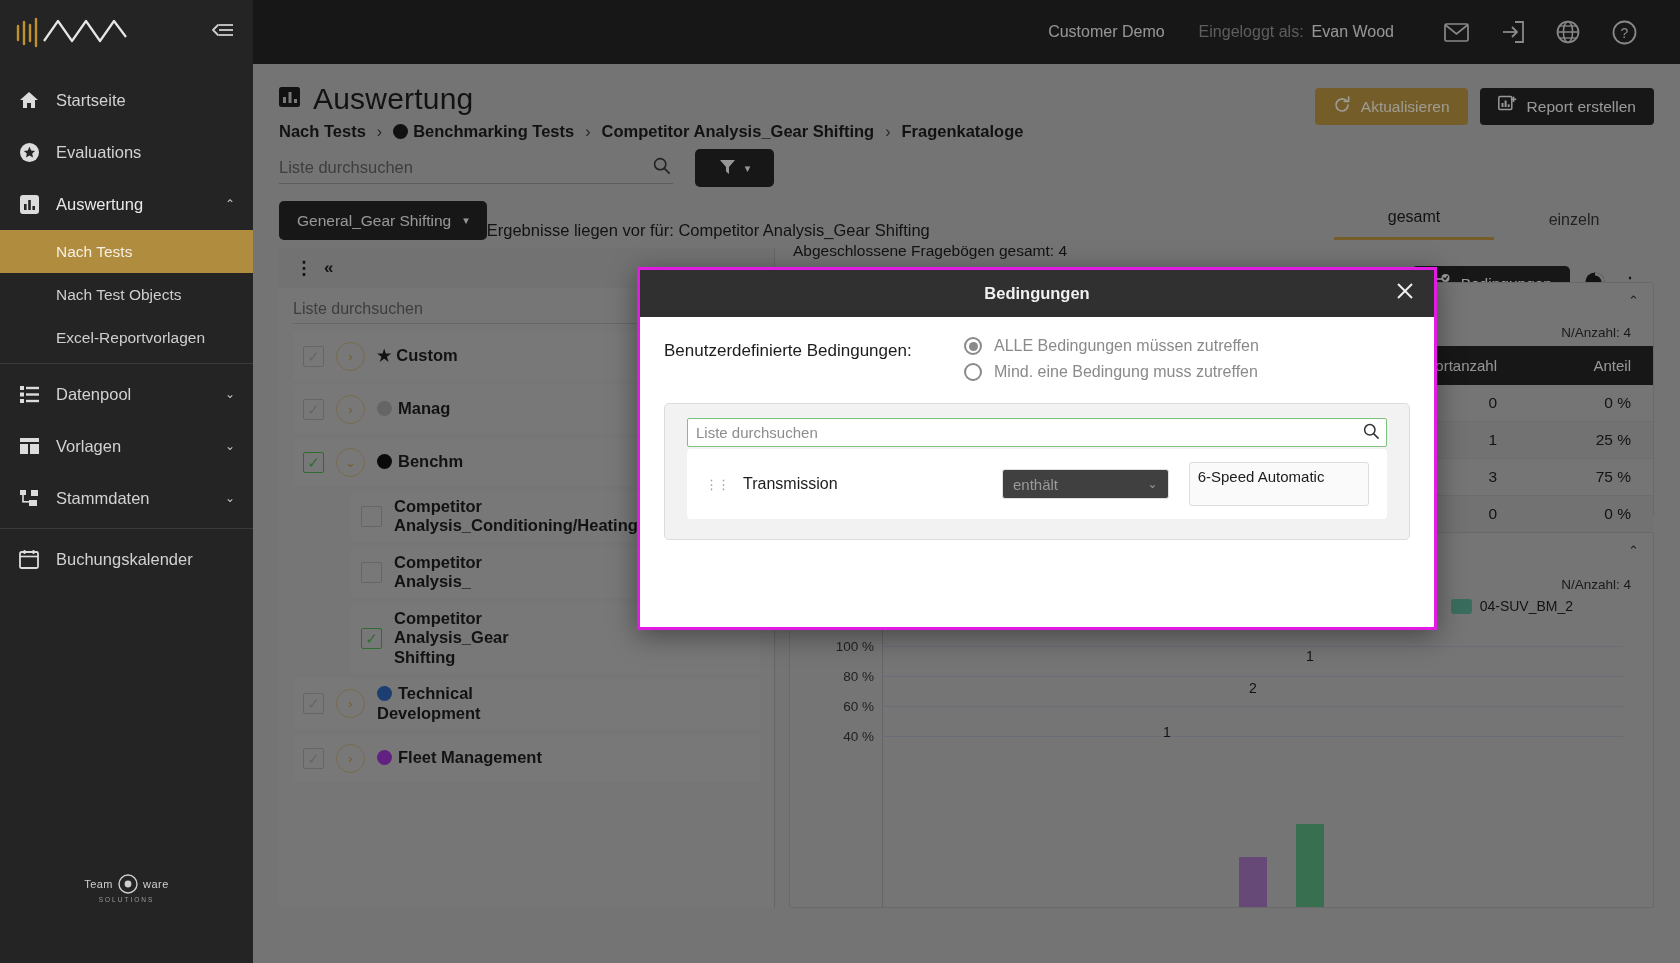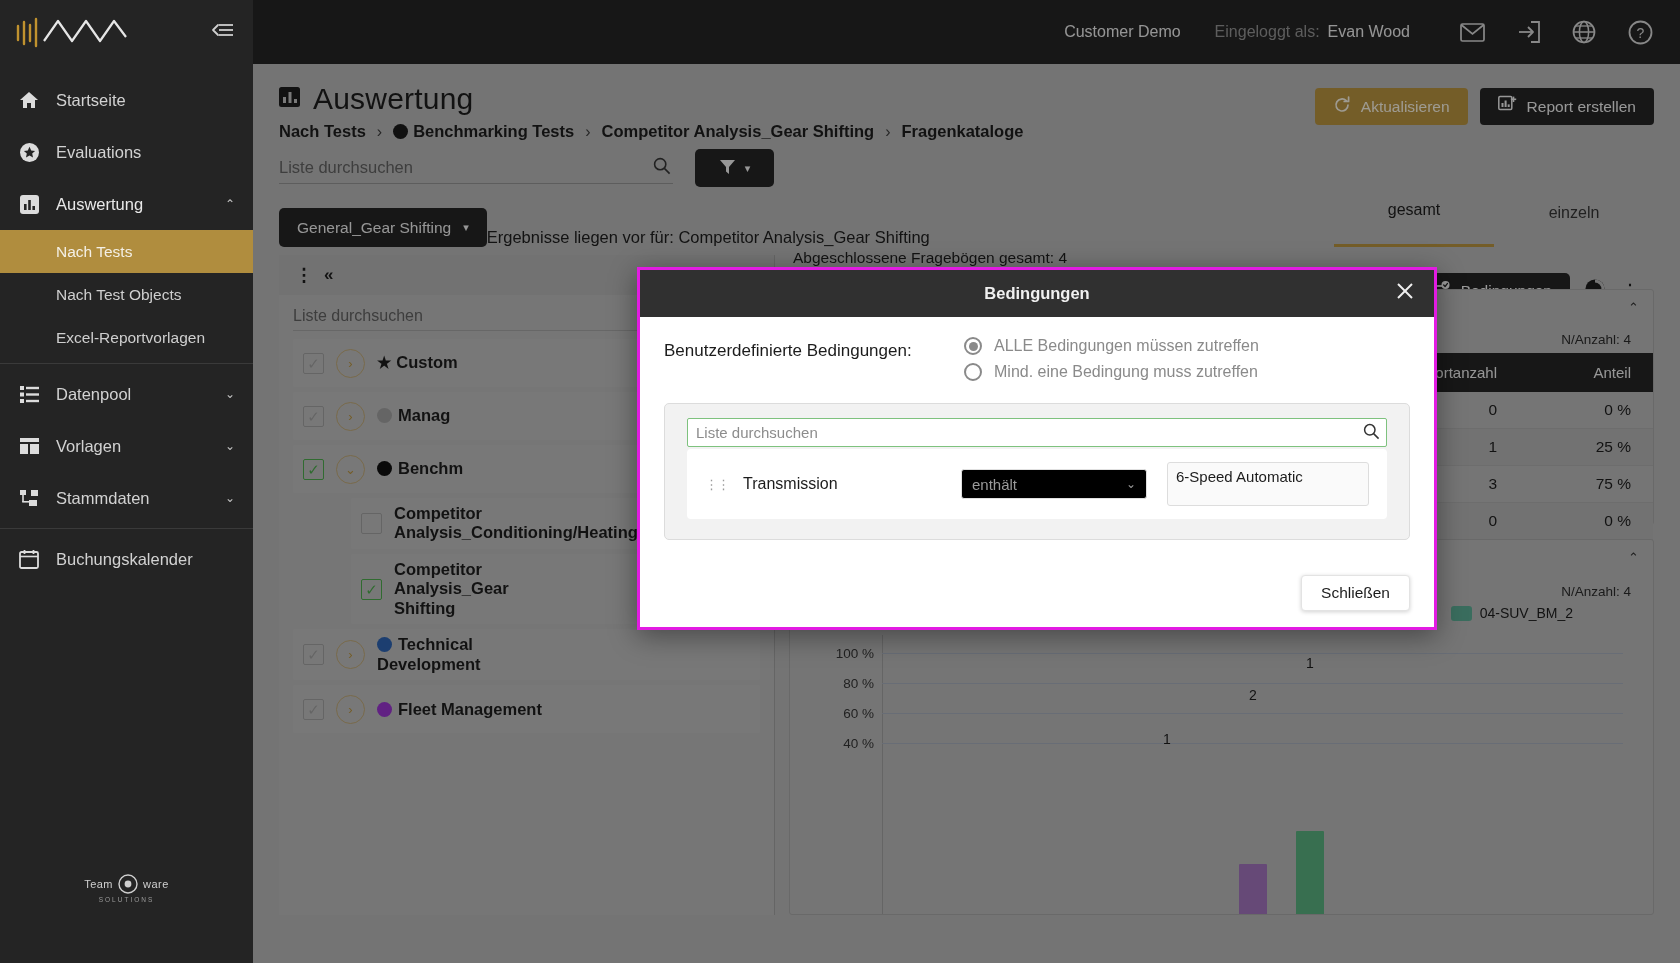--- a/index.html
+++ b/index.html
@@ -37,21 +37,21 @@
   .sb-div { height: 1px; background: #3a3a3a; margin: 4px 0; }
   .sb-footer { margin-top: auto; padding: 0 0 60px 0; display: flex; justify-content: center; }
   .tw-logo { display: flex; flex-direction: column; align-items: center; color: #cfcfcf; }
   .tw-row { display: flex; align-items: center; gap: 4px; font-size: 11px; letter-spacing: .5px; }
   .tw-sub { font-size: 6.5px; letter-spacing: 2px; color: #9a9a9a; margin-top: 1px; }
 
   
   .main { flex: 1 1 auto; height: 963px; display: flex; flex-direction: column; position: relative; }
   .topbar {
     height: 64px; background: #242424; display: flex; align-items: center;
-    justify-content: flex-end; gap: 0; padding-right: 12px; color: #d6d6d6;
+    justify-content: flex-end; gap: 0; padding-right: 28px; color: #d6d6d6;
   }
   .topbar .cust { font-size: 16px; margin-right: 34px; color: #e2e2e2; }
   .topbar .loggedlbl { font-size: 16px; color: #8e8e8e; }
   .topbar .username { font-size: 16px; color: #e2e2e2; margin-left: 8px; margin-right: 34px; }
   .topbar .tico { width: 56px; display:flex; align-items:center; justify-content:center; color:#cfcfcf; cursor:pointer; }
 
   .content { flex: 1 1 auto; background: #b0b0b0; position: relative; padding: 0 26px; }
 
   .page-head { display: flex; align-items: flex-start; padding-top: 18px; }
   .ph-left { flex: 1 1 auto; }
@@ -83,21 +83,21 @@
     display: flex; align-items: center; justify-content: center; gap: 9px; cursor: pointer;
   }
 
   .tabsrow { display: flex; align-items: flex-end; margin-top: 14px; }
   .sel-pill {
     background: #242424; color: #e4e4e4; height: 39px; border-radius: 5px;
     display: flex; align-items: center; gap: 12px; padding: 0 18px; font-size: 15.5px; cursor: pointer;
   }
   .results-text { font-size: 16.5px; color: #1c1c1c; }
   .tabs { margin-left: auto; display: flex; gap: 0; align-items: flex-end; }
-  .tab { width: 160px; text-align: center; font-size: 16px; color: #333; padding-bottom: 25px; cursor: pointer; }
+  .tab { width: 160px; text-align: center; font-size: 16px; color: #333; padding-bottom: 11px; cursor: pointer; }
   .tab.active { color: #1c1c1c; border-bottom: 3px solid #b08d3e; }
 
   
   .panels { display: flex; gap: 14px; margin-top: 8px; height: 660px; }
   .tree-panel { width: 496px; background: #b4b4b4; border-right: 1px solid #9a9a9a; display:flex; flex-direction:column; }
   .tp-head {
     height: 40px; background: #aeaeae; display: flex; align-items: center;
     padding: 0 16px; gap: 10px; font-size: 18px; font-weight: 600; color: #1c1c1c;
   }
   .tp-head .dots { letter-spacing: 1px; font-size: 18px; cursor: pointer; }
@@ -189,23 +189,23 @@
     width: 100%; height: 29px; border: 1px solid #7ec27e; border-radius: 2px;
     font-size: 15px; padding: 0 28px 0 8px; color: #333; outline: none;
     font-family: "Liberation Sans", sans-serif; background: #fff;
   }
   .cond-search input::placeholder { color: #8c8c8c; }
   .cond-search .si { position: absolute; right: 7px; top: 5px; color: #444; }
   .rule-card { background: #fff; border-radius: 4px; margin-top: 2px; padding: 13px 18px; display: flex; align-items: center; }
   .grip { color: #9a9a9a; font-size: 13px; letter-spacing: -1px; margin-right: 14px; cursor: grab; }
   .rule-name { font-size: 16px; color: #1c1c1c; flex: 0 0 218px; }
   .rule-op {
-    width: 202px; height: 30px; border: 1px solid #e0e0e0; background: #000000; border-radius: 3px;
+    width: 202px; height: 30px; border: 1px solid #e0e0e0; background: #404040; border-radius: 3px;
     display: flex; align-items: center; justify-content: space-between; padding: 0 10px;
-    font-size: 15px; color: #9a9a9a; cursor: pointer; margin-right: 20px;
+    font-size: 15px; color: #9a9a9a; cursor: pointer; margin-right: 20px; margin-left: 41px;
   }
   .rule-val {
     width: 220px; height: 44px; border: 1px solid #ddd; background: #fafafa; border-radius: 3px;
     font-size: 15px; color: #1c1c1c; padding: 5px 8px; resize: none; outline: none;
     font-family: "Liberation Sans", sans-serif;
   }
   .modal-foot { padding: 10px 24px 16px 24px; display: flex; justify-content: flex-end; }
   .close-btn {
     background: #fff; border: 1px solid #e3e3e3; border-radius: 4px; height: 36px;
     padding: 0 19px; font-size: 15.5px; color: #1c1c1c; cursor: pointer;
@@ -511,20 +511,24 @@
                 </span>
               <span class="expander">⌄</span>
               <span class="lbl"><i class="dot" style="background:#101010"></i><span>Benchm</span></span>
             </div>
 
             <div class="tnode child">
               <span class="cbx"></span>
               <span class="lbl" style="max-width:120px">Competitor Analysis_Conditioning/Heating</span>
             </div>
 
+            <div class="tnode child">
+              <span class="cbx"></span>
+              <span class="lbl" style="max-width:120px">Competitor Analysis_</span>
+            </div>
 
             <div class="tnode child">
               <span class="cbx greened">
                   <span class="tick">✓</span>
                 </span>
               <span class="lbl" style="max-width:120px">Competitor Analysis_Gear Shifting</span>
             </div>
 
             <div class="tnode">
               <span class="cbx">
@@ -719,19 +723,16 @@
             <span class="rule-name">Transmission</span>
             <span class="rule-op">
               <span>enthält</span>
               <span style="font-size:12px">⌄</span>
             </span>
             <textarea class="rule-val" style="">6-Speed Automatic</textarea>
           </div>
         </div>
       </div>
 
-      <div class="modal-foot">
-        <button class="close-btn">Schließen</button>
-      </div>
     </div>
 
   </section>
 </div>
 
 </body></html>

